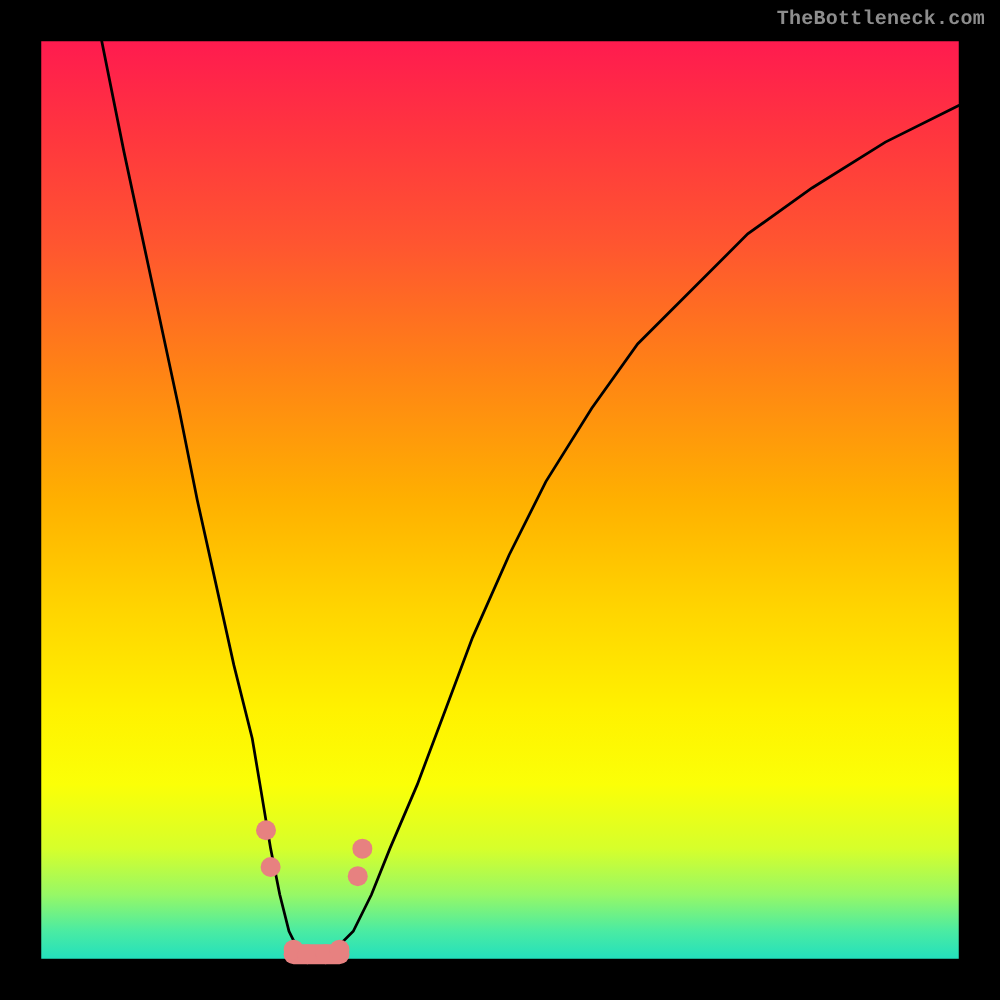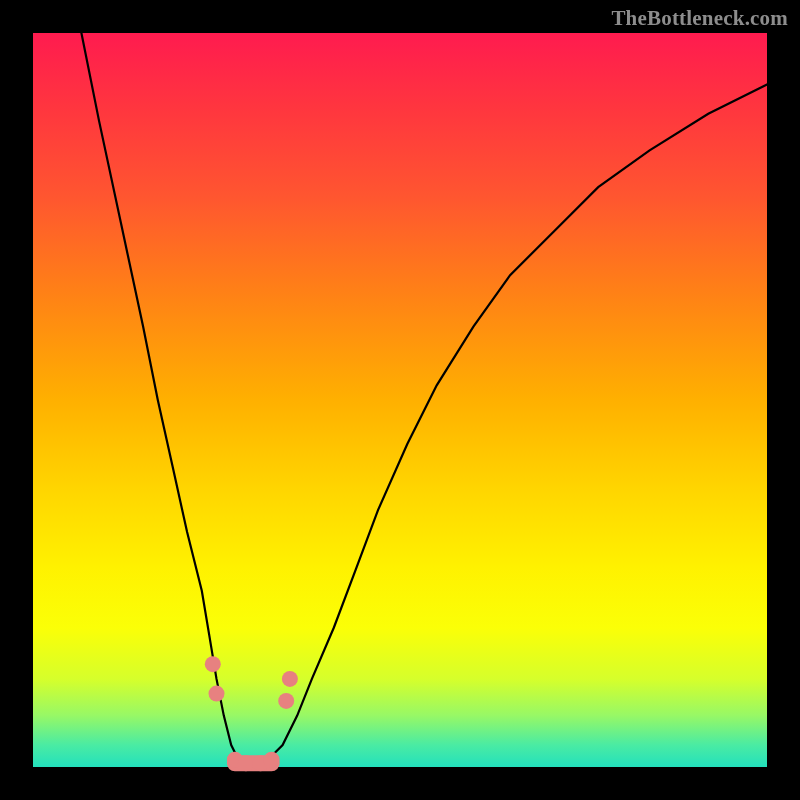--- a/index.html
+++ b/index.html
@@ -37,22 +37,22 @@
       #d6ff2b 88%,
       #97f866 93%,
       #4aeba3 97%,
       #23e0bd 100%
     );
   }
   .watermark {
     position: absolute;
     top: 6px;
     right: 12px;
-    font-family: Liberation Serif, serif;
-    font-size: 21px;
+    font-family: Liberation Mono, monospace;
+    font-size: 16px;
     font-weight: 600;
     color: #8d8d8d;
     letter-spacing: 0.2px;
   }
   svg.curve {
     position: absolute;
     left: 0;
     top: 0;
     width: 734px;
     height: 734px;

